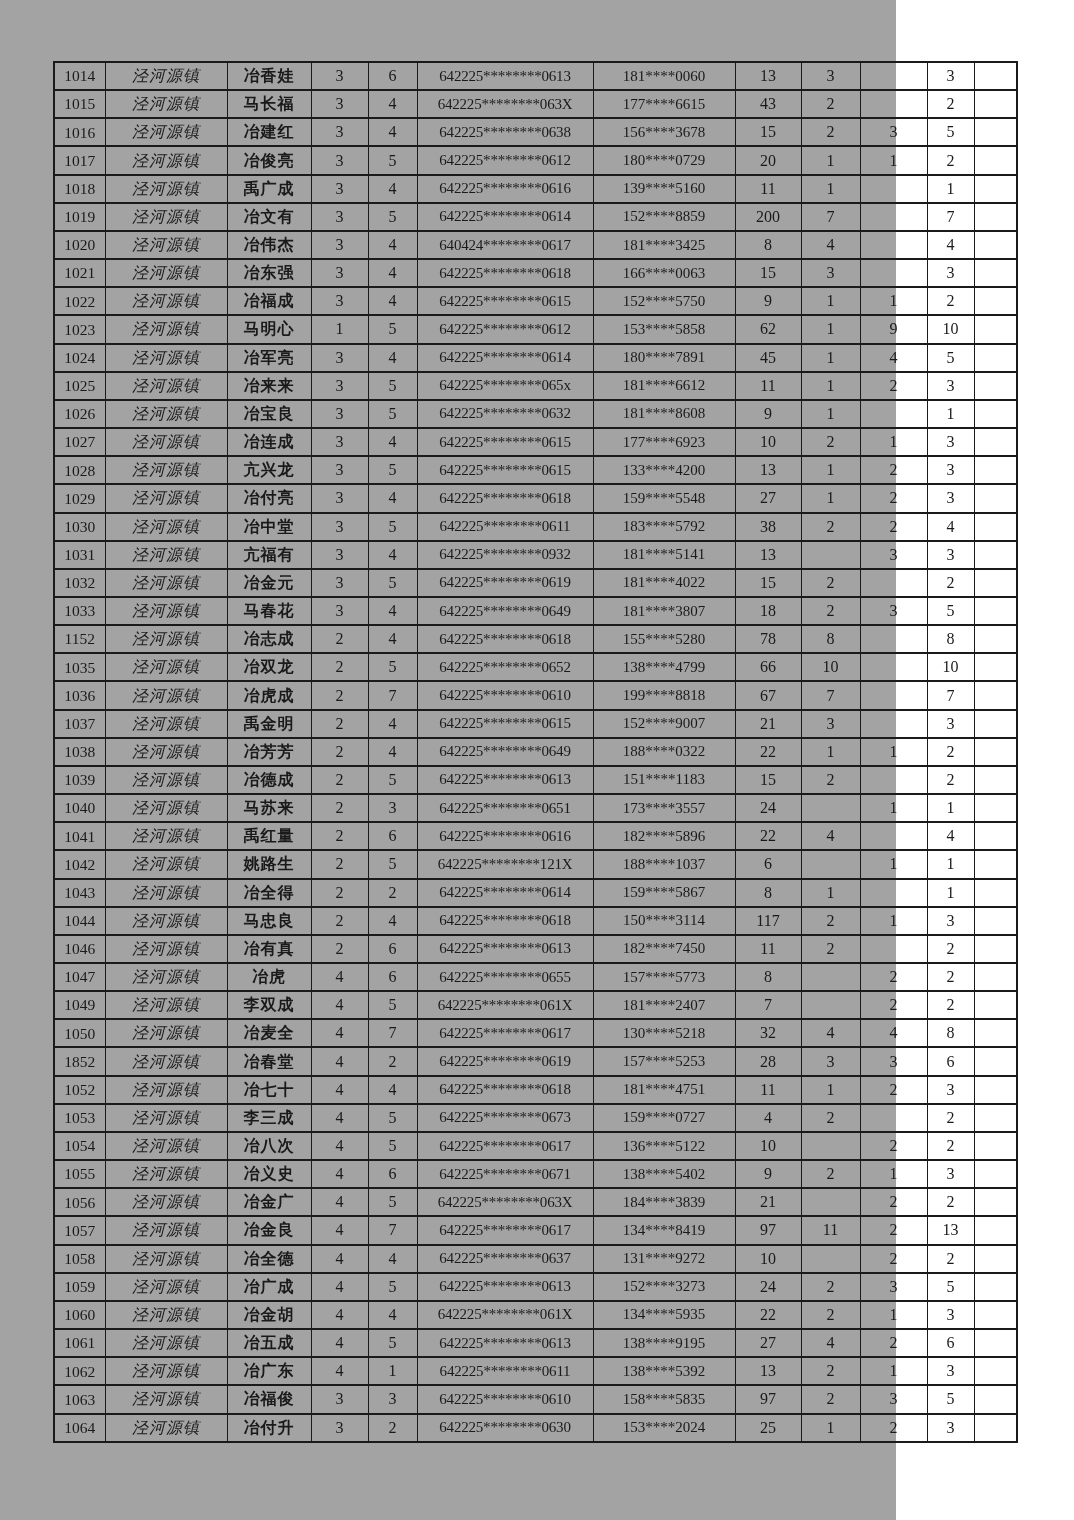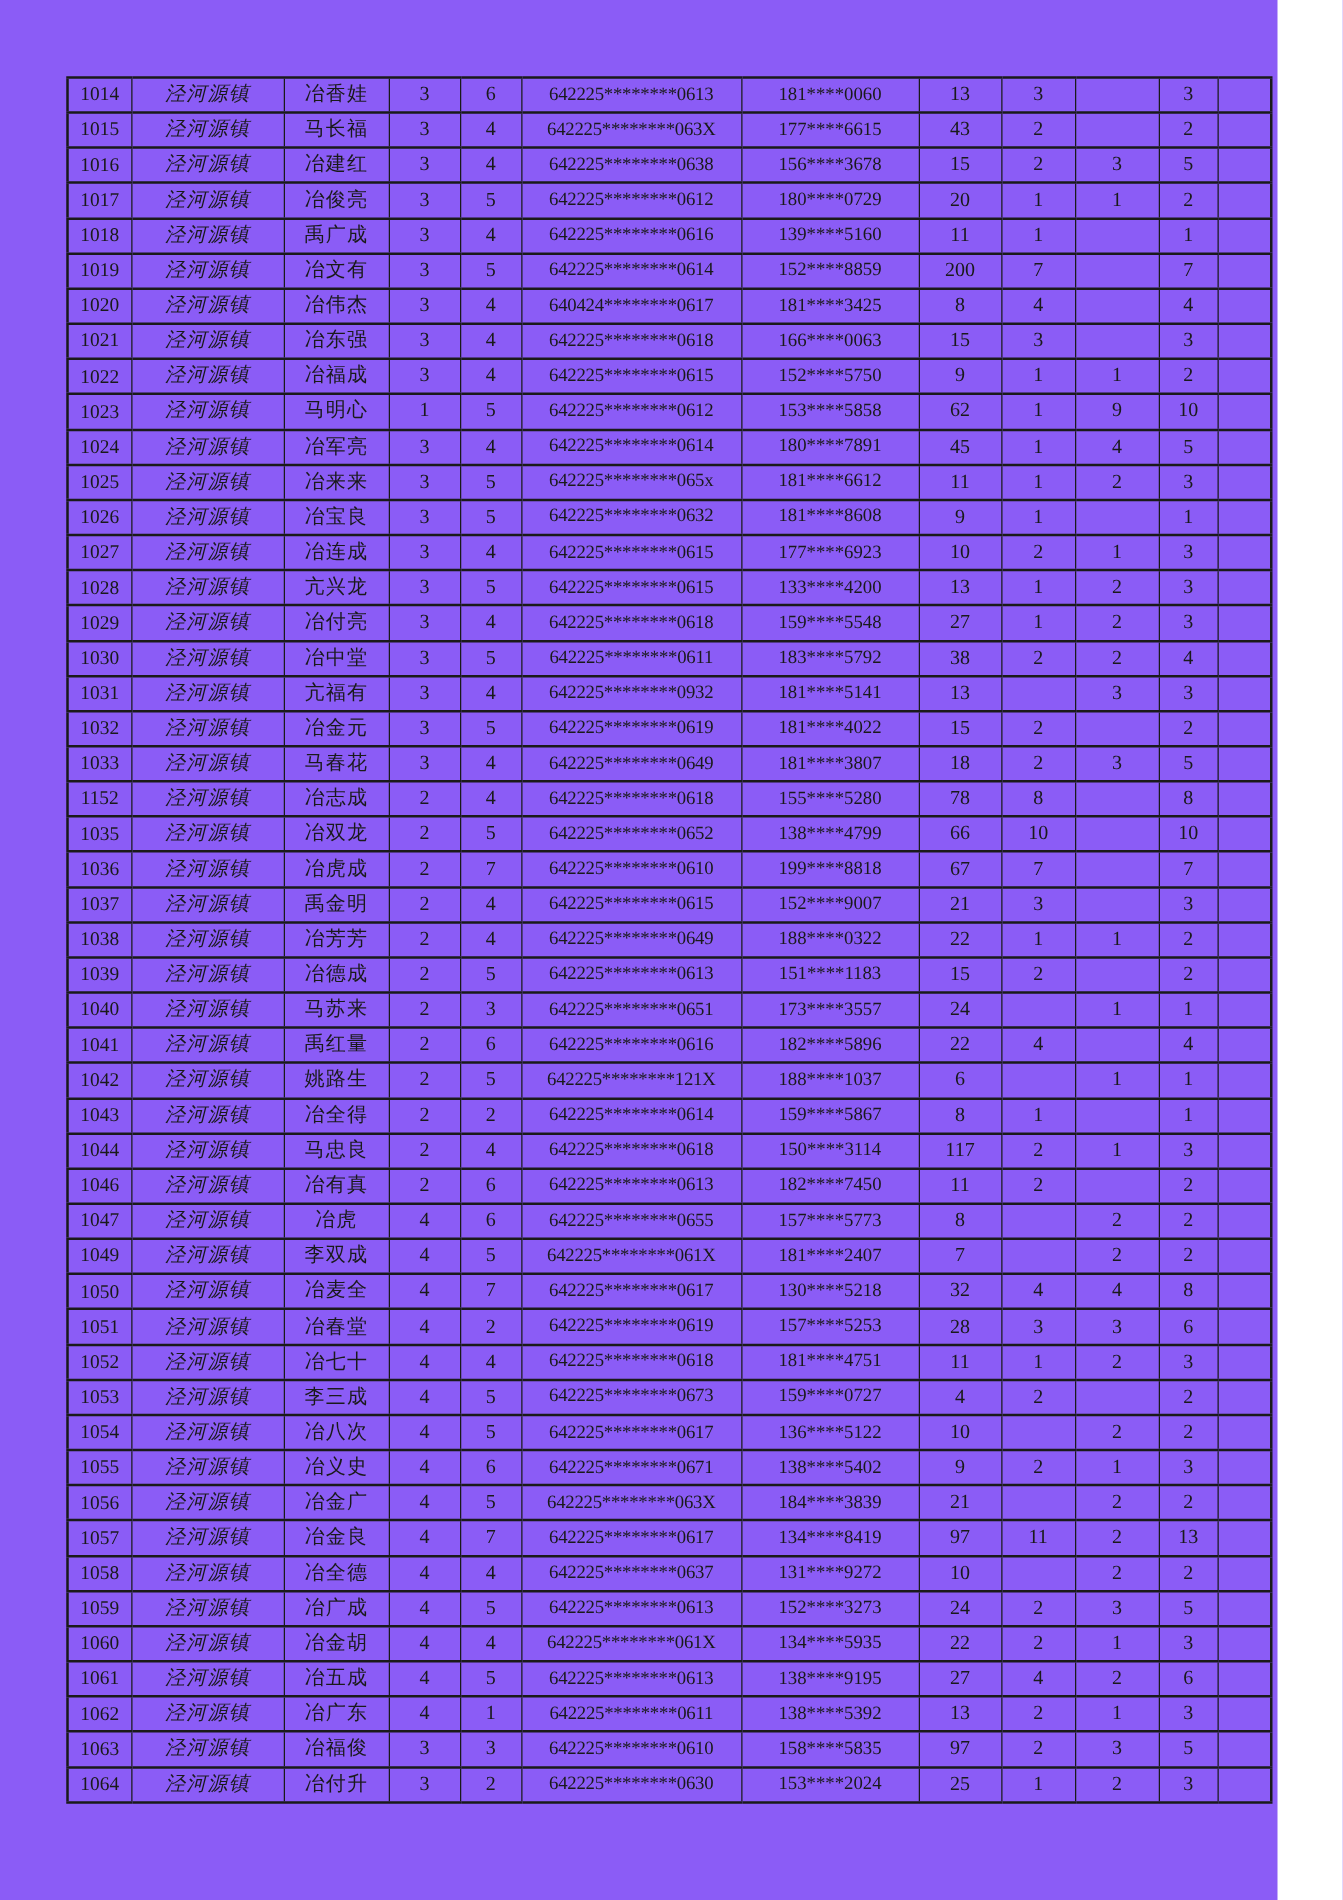--- a/index.html
+++ b/index.html
@@ -10,22 +10,22 @@
   body {
     width: 1074px;
     height: 1520px;
     position: relative;
     font-family: "Liberation Serif", "DejaVu Serif", serif;
     color: #1a1a1a;
   }
   .sheet {
     position: absolute;
     left: 0; top: 0;
-    width: 1022px; height: 1520px;
-    background: #8b5cf6;
+    width: 896px; height: 1520px;
+    background: #a3a3a3;
   }
   table.roster {
     position: absolute;
     left: 53px;
     top: 61px;
     width: 963px;
     height: 1382px;
     border-collapse: collapse;
     table-layout: fixed;
     border: 2px solid #1a1a1a;
@@ -44,21 +44,21 @@
     white-space: nowrap;
     overflow: hidden;
     color: #1a1a1a;
   }
   table.roster tr {
     height: 27px;
   }
   
   table.roster td.col-1 { font-size: 15.5px; }          
   table.roster td.col-2 { letter-spacing: 1px; font-style: italic; }        
-  table.roster td.col-3 { letter-spacing: 1px; }        
+  table.roster td.col-3 { letter-spacing: 1px; font-weight: bold; }        
   table.roster td.col-6 { font-size: 15px; letter-spacing: -0.2px; } 
   table.roster td.col-7 { font-size: 15px; }            
 </style>
 </head>
 <body>
 
 <div class="sheet">
   <table class="roster">
     <colgroup>
       <col style="width:51px">
@@ -559,21 +559,21 @@
           <td class="col-5">7</td>
           <td class="col-6">642225********0617</td>
           <td class="col-7">130****5218</td>
           <td class="col-8">32</td>
           <td class="col-9">4</td>
           <td class="col-10">4</td>
           <td class="col-11">8</td>
           <td class="col-12"></td>
         </tr>
         <tr>
-          <td class="col-1">1051</td>
+          <td class="col-1">1852</td>
           <td class="col-2">泾河源镇</td>
           <td class="col-3">冶春堂</td>
           <td class="col-4">4</td>
           <td class="col-5">2</td>
           <td class="col-6">642225********0619</td>
           <td class="col-7">157****5253</td>
           <td class="col-8">28</td>
           <td class="col-9">3</td>
           <td class="col-10">3</td>
           <td class="col-11">6</td>

